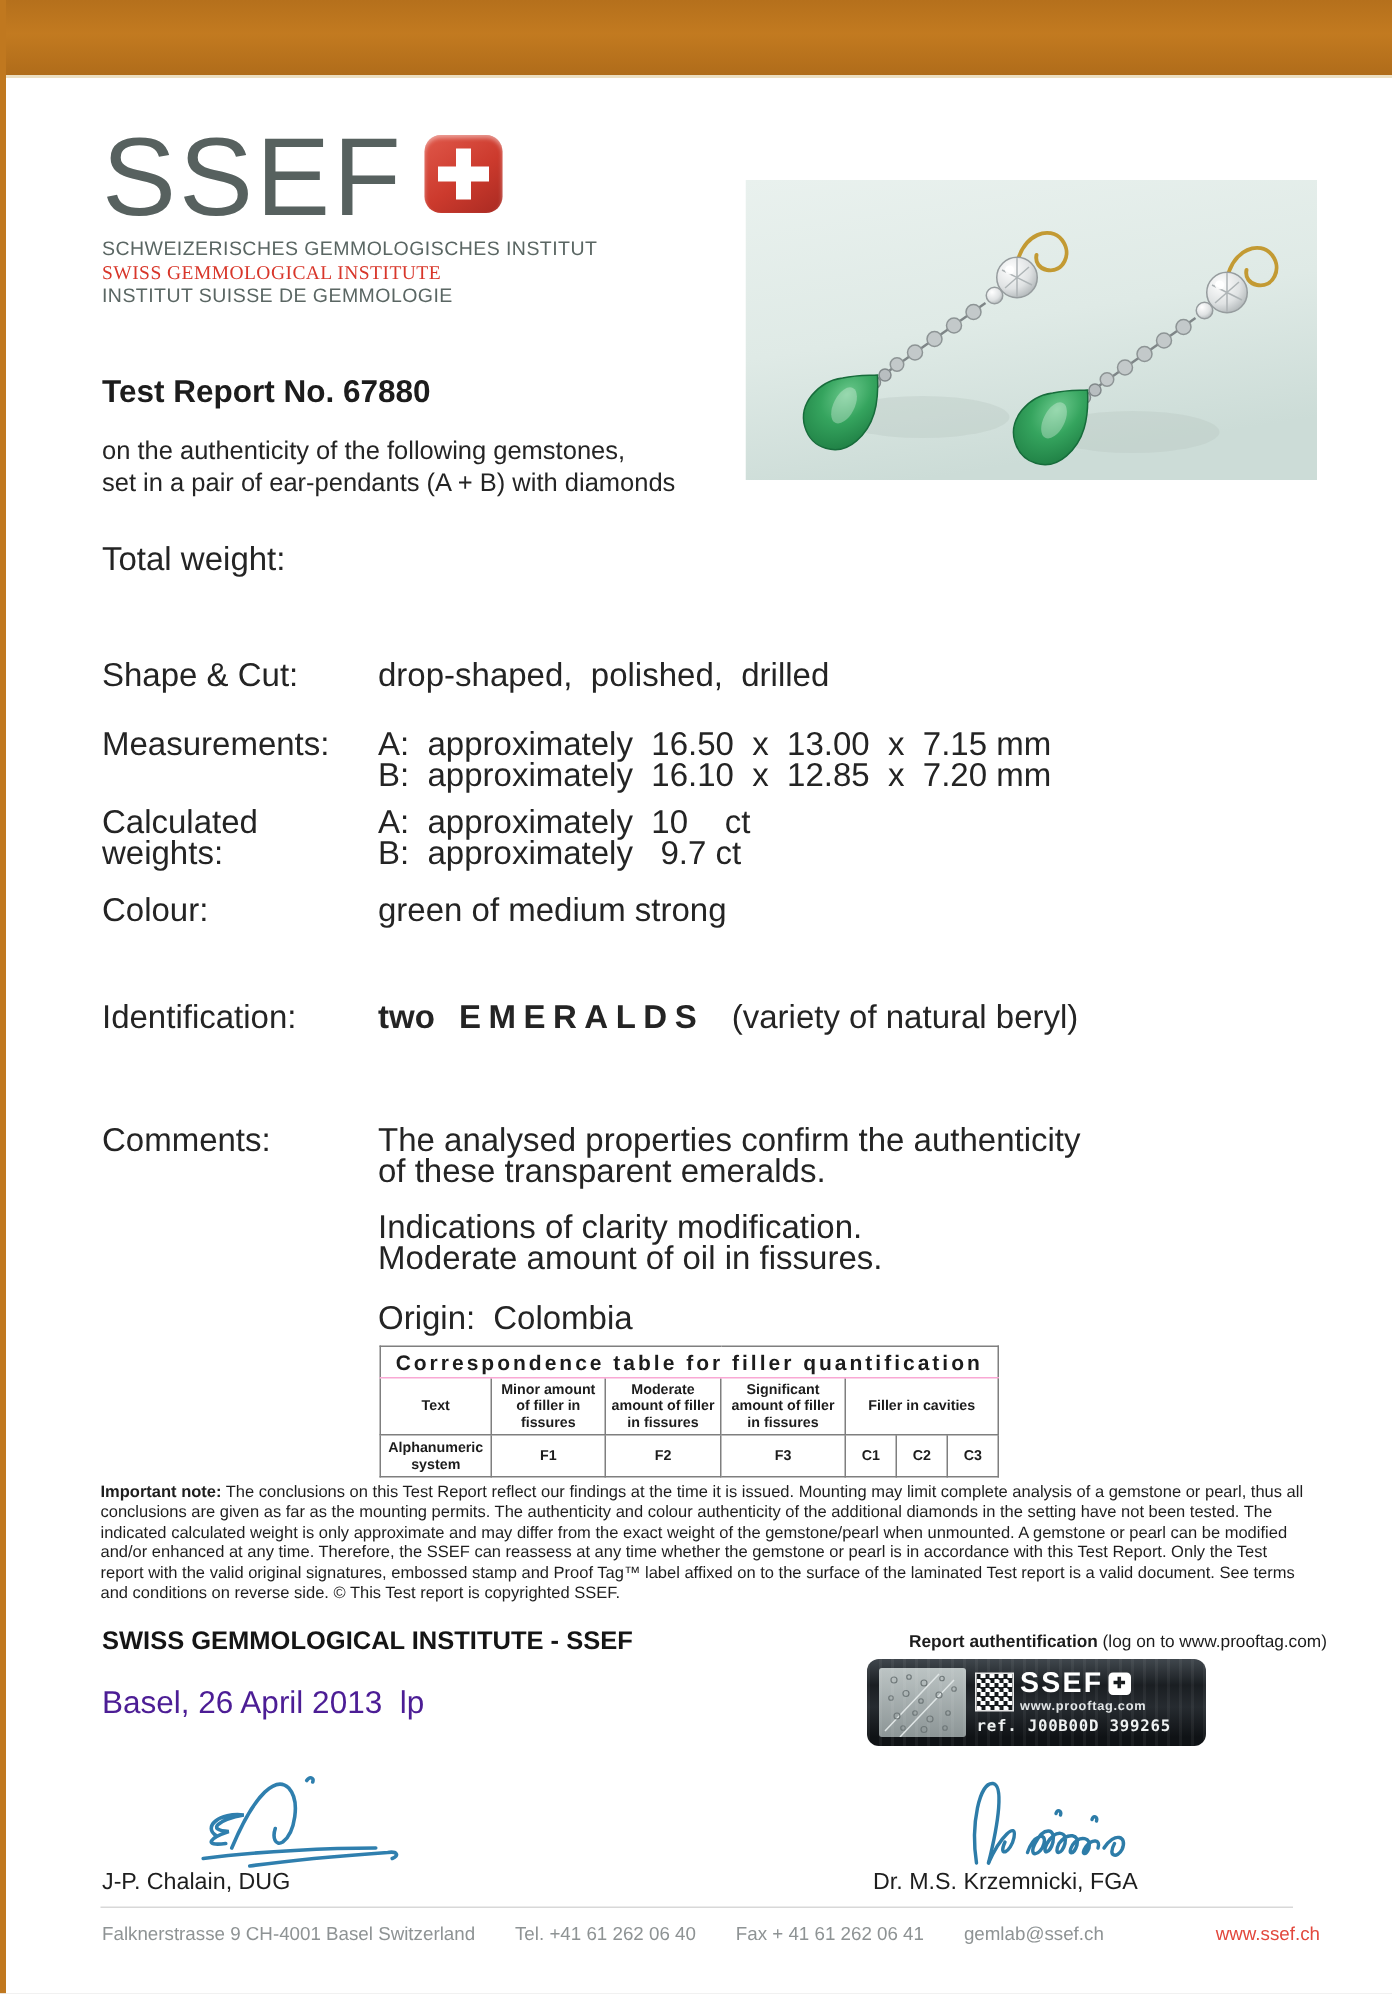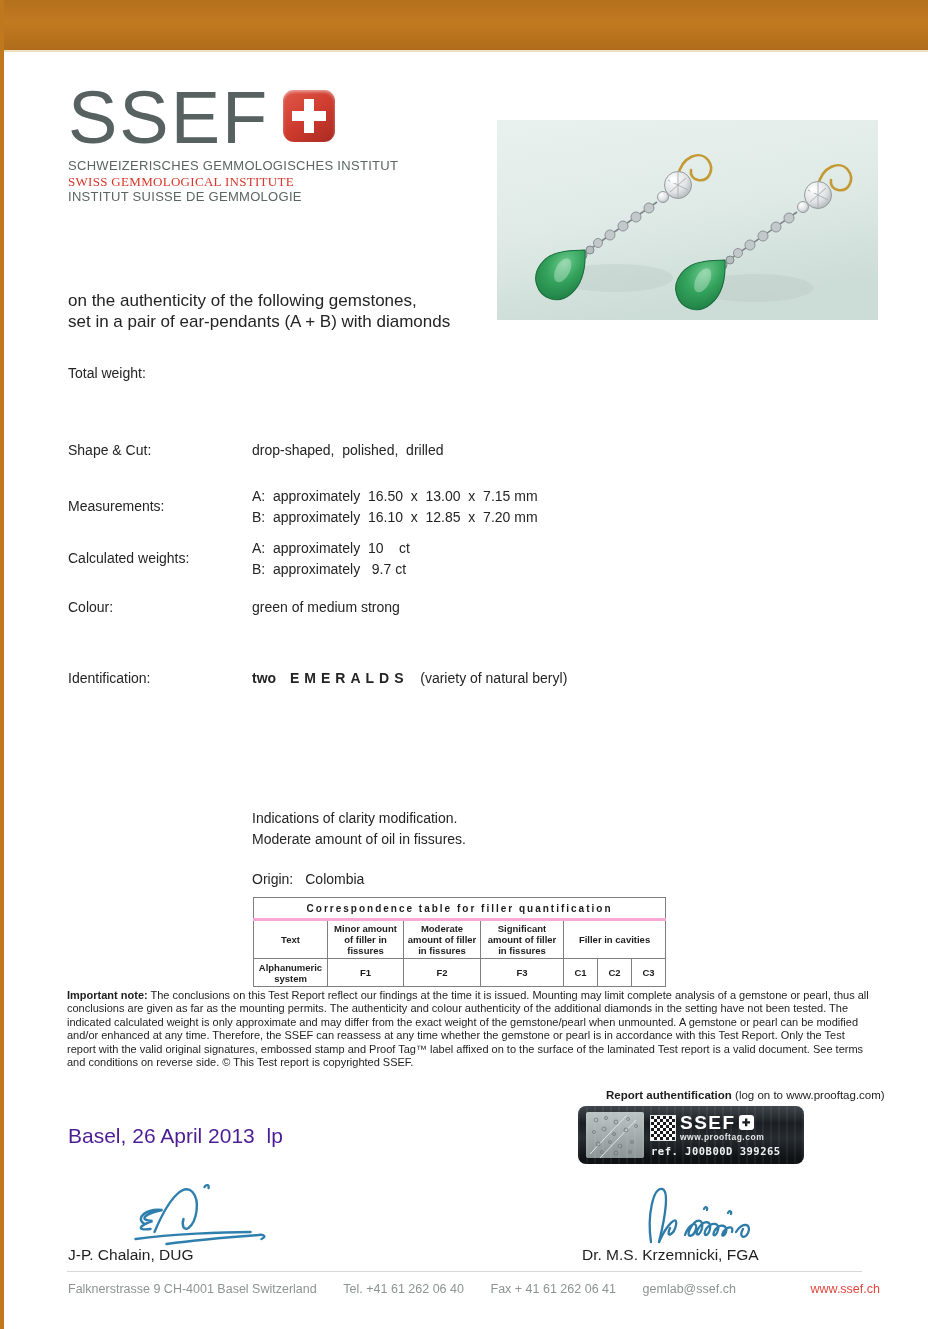--- a/index.html
+++ b/index.html
@@ -22,31 +22,31 @@
   .cross-sq:before{left:21px;top:9px;width:10px;height:34px;}
   .cross-sq:after{left:9px;top:21px;width:34px;height:10px;}
   .logo-sub{margin-top:8px;font-size:13px;line-height:15.5px;letter-spacing:.3px;color:#5a6663;}
   .logo-sub .red{color:#d8362a;font-family:Liberation Serif, serif;}
   
   .photo{position:absolute;left:497px;top:120px;width:381px;height:200px;}
   
   .title{position:absolute;left:68px;top:250px;font-size:21px;font-weight:bold;color:#1c1c1c;}
   .intro{position:absolute;left:68px;top:290px;font-size:17px;line-height:21px;color:#242424;}
   
-  .row{position:absolute;left:68px;font-size:14px;line-height:20.5px;color:#242424;display:flex;align-items:center;}
+  .row{position:absolute;left:68px;font-size:22px;line-height:20.5px;color:#242424;display:flex;}
   .row .lab{width:184px;flex:0 0 184px;}
   .pre{white-space:pre;}
   .stone{font-weight:bold;letter-spacing:5px;}
   .qty{font-weight:bold;}
   
   .ftable{position:absolute;left:253px;top:897px;width:412px;border-collapse:collapse;
           border:1px dashed #9a9a9a;background:#fff;table-layout:fixed;}
   .ftable td{border:1px solid #7f7f7f;text-align:center;vertical-align:middle;
              font-size:9.5px;line-height:11px;font-weight:bold;color:#1c1c1c;padding:2px 2px;}
-  .ftable .t-title{font-size:10px;letter-spacing:2px;height:16px;border-bottom:3px solid #f9a8d4;}
+  .ftable .t-title{font-size:14px;letter-spacing:2px;height:16px;border-bottom:1px solid #f9a8d4;}
   .ftable .hdr{height:26px;}
   .ftable .dat{height:28px;font-size:10.5px;}
   
   .note{position:absolute;left:67px;top:989px;width:804px;font-size:11px;line-height:13.4px;color:#1e1e1e;}
   .note b{font-weight:bold;}
   
   .issuer{position:absolute;left:68px;top:1084px;font-size:17px;font-weight:bold;color:#151515;}
   .date{position:absolute;left:68px;top:1124px;font-size:21px;color:#4c1d95;}
   
   .auth-cap{position:absolute;left:578px;top:1089px;font-size:11.5px;color:#1c1c1c;margin-left:28px;}
@@ -139,20 +139,21 @@
             <ellipse cx="-3" cy="30" rx="7" ry="13" fill="#ffffff" opacity="0.3" transform="rotate(-15 -3 30)"></ellipse>
           </g>
         </g>
       </defs>
       <rect x="0" y="0" width="381" height="200" fill="url(#bgG)"></rect>
       <use href="#earring" x="0" y="8"></use>
       <use href="#earring" x="140" y="18"></use>
     </svg>
   </div>
 
+  <div class="title">Test Report No. 67880</div>
   <div class="intro">
     <div>on the authenticity of the following gemstones,</div>
     <div>set in a pair of ear-pendants (A + B) with diamonds</div>
   </div>
 
   <div class="row" style="top:363px">
     <span class="lab">Total weight:</span>
   </div>
 
   <div class="row" style="top:440px">
@@ -183,20 +184,27 @@
 
   <div class="row" style="top:668px">
     <span class="lab">Identification:</span>
     <span>
       <span class="qty">two</span>
       <span class="stone" style="margin-left:10px">EMERALDS</span>
       <span class="pre">  (variety of natural beryl)</span>
     </span>
   </div>
 
+  <div class="row" style="top:750px">
+    <span class="lab">Comments:</span>
+    <span>
+      <div>The analysed properties confirm the authenticity</div>
+      <div>of these transparent emeralds.</div>
+    </span>
+  </div>
 
   <div class="row" style="top:808px;left:252px">
     <span>
       <div>Indications of clarity modification.</div>
       <div>Moderate amount of oil in fissures.</div>
     </span>
   </div>
 
   <div class="row" style="top:869px;left:252px">
     <span>Origin:</span>
@@ -231,20 +239,21 @@
       <td>F3</td>
       <td>C1</td>
       <td>C2</td>
       <td>C3</td>
     </tr>
   </tbody>
     </table>
 
   <div class="note"><b>Important note:</b><span> The conclusions on this Test Report reflect our findings at the time it is issued. Mounting may limit complete analysis of a gemstone or pearl, thus all conclusions are given as far as the mounting permits. The authenticity and colour authenticity of the additional diamonds in the setting have not been tested. The indicated calculated weight is only approximate and may differ from the exact weight of the gemstone/pearl when unmounted. A gemstone or pearl can be modified and/or enhanced at any time. Therefore, the SSEF can reassess at any time whether the gemstone or pearl is in accordance with this Test Report. Only the Test report with the valid original signatures, embossed stamp and Proof Tag™ label affixed on to the surface of the laminated Test report is a valid document. See terms and conditions on reverse side. © This Test report is copyrighted SSEF.</span></div>
 
+  <div class="issuer">SWISS GEMMOLOGICAL INSTITUTE - SSEF</div>
   <div class="date pre">Basel, 26 April 2013  lp</div>
 
   <div class="auth-cap"><b>Report authentification</b><span> (log on to www.prooftag.com)</span></div>
   <div class="ptag">
     <div class="bubble">
       <svg width="58" height="46" viewBox="0 0 58 46">
         <path d="M4,42 L40,4 M14,46 L50,8" stroke="#dfe5e5" stroke-width="1" fill="none"></path>
         <g fill="none" stroke="#6e7778" stroke-width="0.8">
           <circle cx="10" cy="8" r="2"></circle>
             <circle cx="20" cy="6" r="1.5"></circle>

